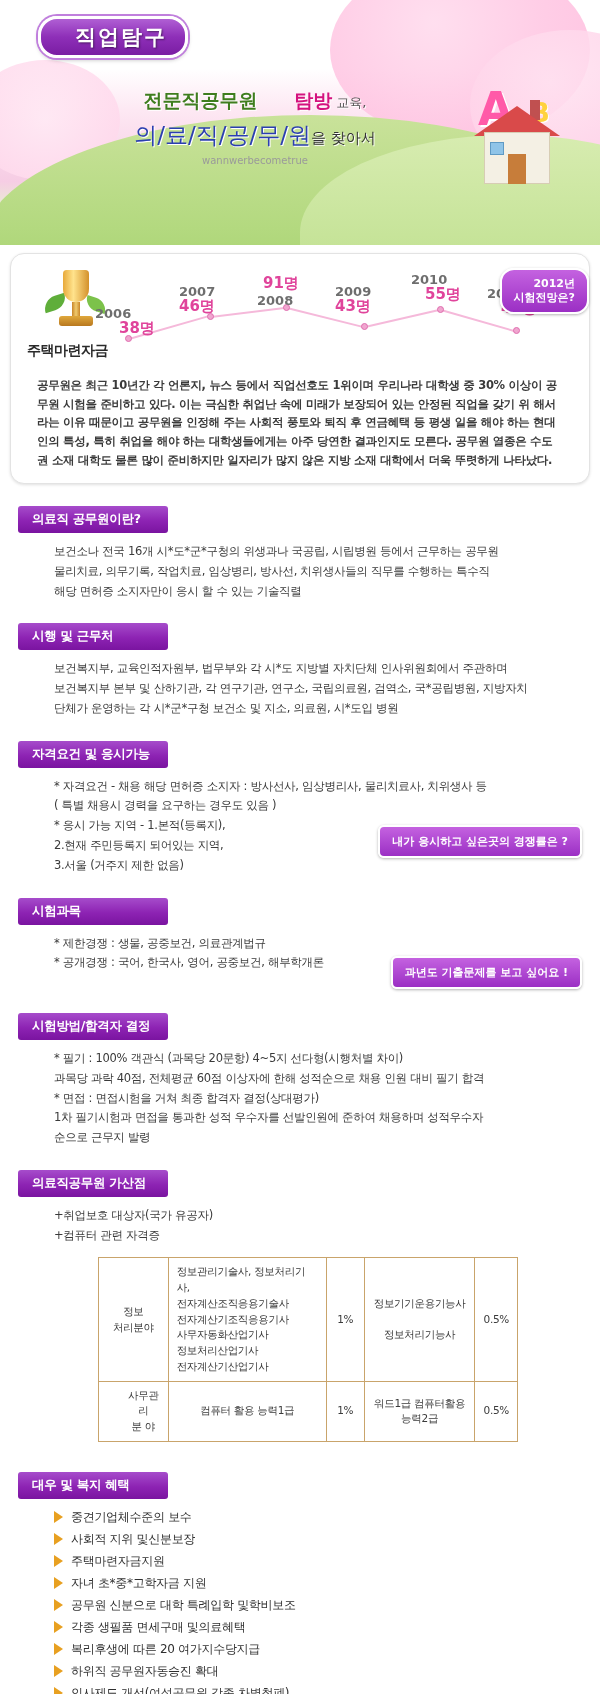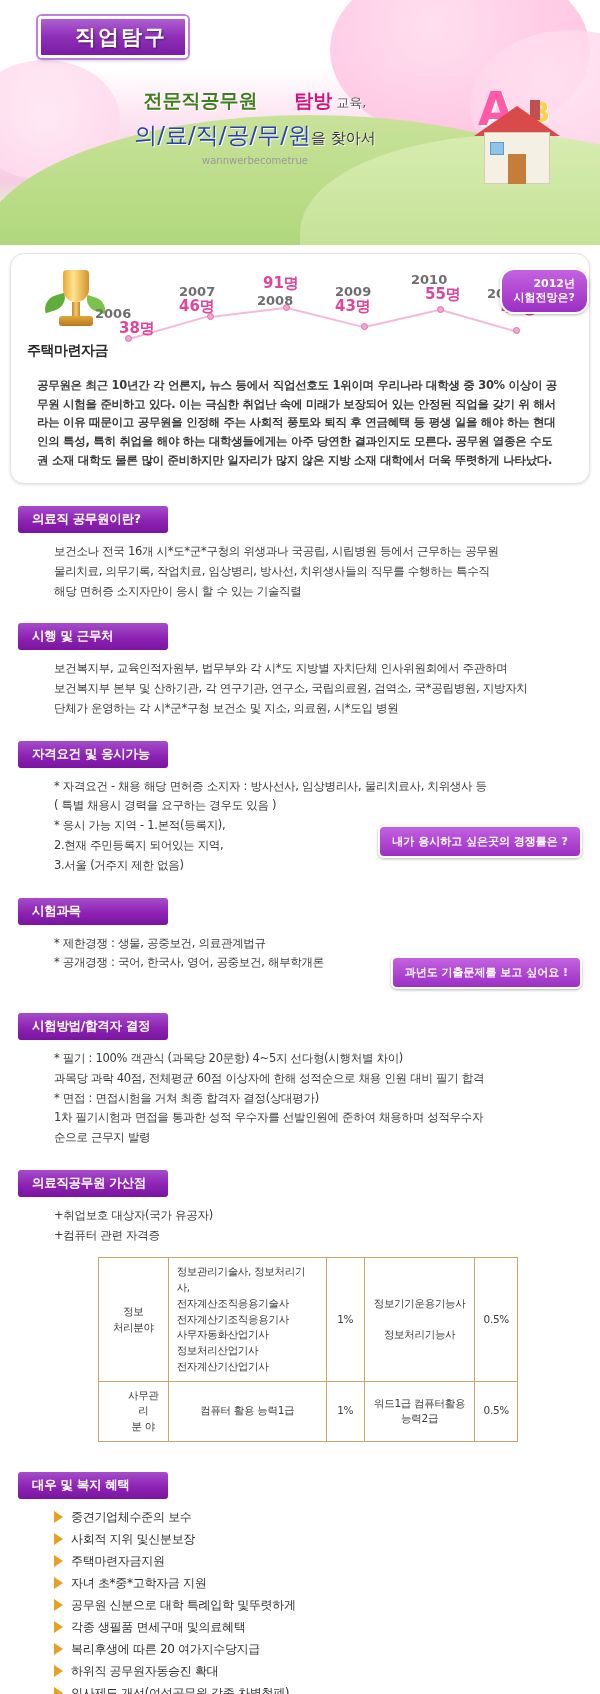--- a/index.html
+++ b/index.html
@@ -47,21 +47,21 @@
     left: 300px; bottom: -40px;
     width: 420px; height: 150px;
     border-radius: 50% 50% 0 0 / 65% 65% 0 0;
     background: linear-gradient(180deg,#d7ecb0 0%, #bfe08f 100%);
   }
 
   .title-badge {
     position: absolute;
     left: 38px; top: 16px;
     width: 150px; height: 42px;
-    border-radius: 4px;
+    border-radius: 19px;
     background: linear-gradient(180deg,#b05fd4 0%, #8e2fb8 50%, #7a1da3 100%);
     border: 3px solid #ffffff;
     box-shadow: 0 0 0 2px #c07fdd, 0 2px 4px rgba(0,0,0,.25);
     display: flex; align-items: center; justify-content: center; padding-left: 16px;
   }
   .title-badge span {
     color: #ffffff;
     font-size: 21px;
     font-weight: bold;
     letter-spacing: 2px;
@@ -428,21 +428,21 @@
         </div>
       <div class="benefit-item">
           <span class="tri"></span>
           <span>자녀 초*중*고 </span>
           <span class="u">학자금 지원</span>
           <span></span>
         </div>
       <div class="benefit-item">
           <span class="tri"></span>
           <span>공무원 신분으로 대학 특례입학 및 </span>
-          <span class="u">뚜렷하게</span>
+          <span class="u">학비보조</span>
           <span></span>
         </div>
       <div class="benefit-item">
           <span class="tri"></span>
           <span>각종 생필품 면세구매 및 </span>
           <span class="u">의료혜택</span>
           <span></span>
         </div>
       <div class="benefit-item">
           <span class="tri"></span>

